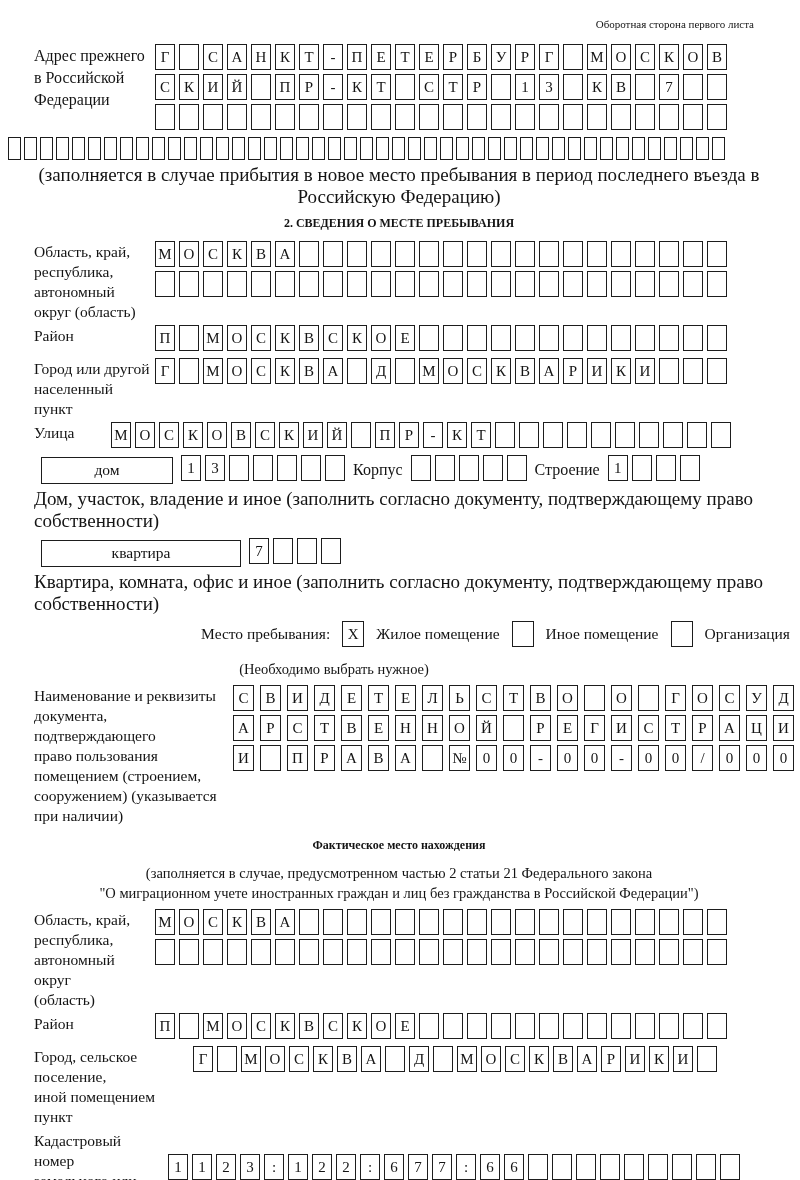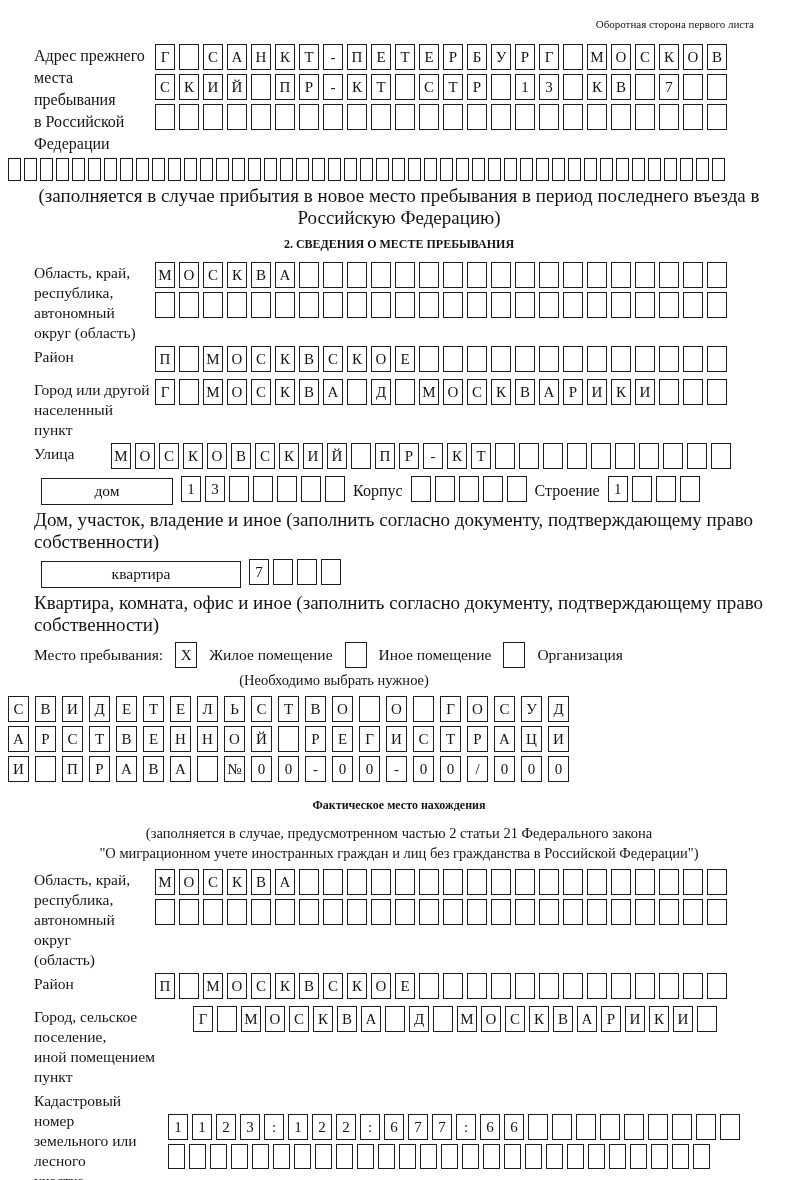--- a/index.html
+++ b/index.html
@@ -29,35 +29,34 @@
   .sect-title{text-align:center;font-weight:bold;font-size:12px;margin:8px 0 10px 0;}
   .note-center{text-align:center;font-size:14.5px;line-height:20px;margin-bottom:6px;}
   
   .hrow{display:flex;align-items:center;margin:2px 0 3px 33px;}
   .wbox{box-sizing:content-box;border:1.6px solid #1d1d1d;height:25px;display:flex;
         align-items:center;justify-content:center;font-size:15.5px;}
   .wbox.dom{width:130px;margin-right:8px;}
   .wbox.kv{width:198px;margin-right:8px;}
   .inline-lbl{font-size:16px;margin:0 8px;}
   
-  .stay{display:flex;align-items:center;margin:6px 0 2px 26px;font-size:15.5px;}
+  .stay{display:flex;align-items:center;margin:6px 0 12px 26px;font-size:15.5px;justify-content:flex-end;}
   .chk{box-sizing:content-box;width:20px;height:24px;border:1.6px solid #1d1d1d;margin:0 12px;
        display:flex;align-items:center;justify-content:center;font-size:15px;}
 </style>
 </head>
 <body>
 
 <div class="page">
 
   <div class="hdr">Оборотная сторона первого листа</div>
 
   <div class="block">
     <div class="lbl big">
         <div>Адрес прежнего</div>
-        <div>места пребывания</div>
         <div>в Российской</div>
         <div>Федерации</div>
       </div>
     <div class="cellcol">
       <div class="cells">
           <div class="cell">Г</div>
           <div class="cell"></div>
           <div class="cell">С</div>
           <div class="cell">А</div>
           <div class="cell">Н</div>
@@ -389,20 +388,28 @@
     <span class="chk">X</span>
     <span>Жилое помещение</span>
     <span class="chk"></span>
     <span>Иное помещение</span>
     <span class="chk"></span>
     <span>Организация</span>
   </div>
   <div class="note-center" style="margin-right:130px;">(Необходимо выбрать нужное)</div>
 
   <div class="block">
+    <div class="lbl" style="width:225px;">
+        <div>Наименование и реквизиты</div>
+        <div>документа, подтверждающего</div>
+        <div>право пользования</div>
+        <div>помещением (строением,</div>
+        <div>сооружением) (указывается</div>
+        <div>при наличии)</div>
+      </div>
     <div class="cellcol">
       <div class="cells wide">
           <div class="cell">С</div>
           <div class="cell">В</div>
           <div class="cell">И</div>
           <div class="cell">Д</div>
           <div class="cell">Е</div>
           <div class="cell">Т</div>
           <div class="cell">Е</div>
           <div class="cell">Л</div>

